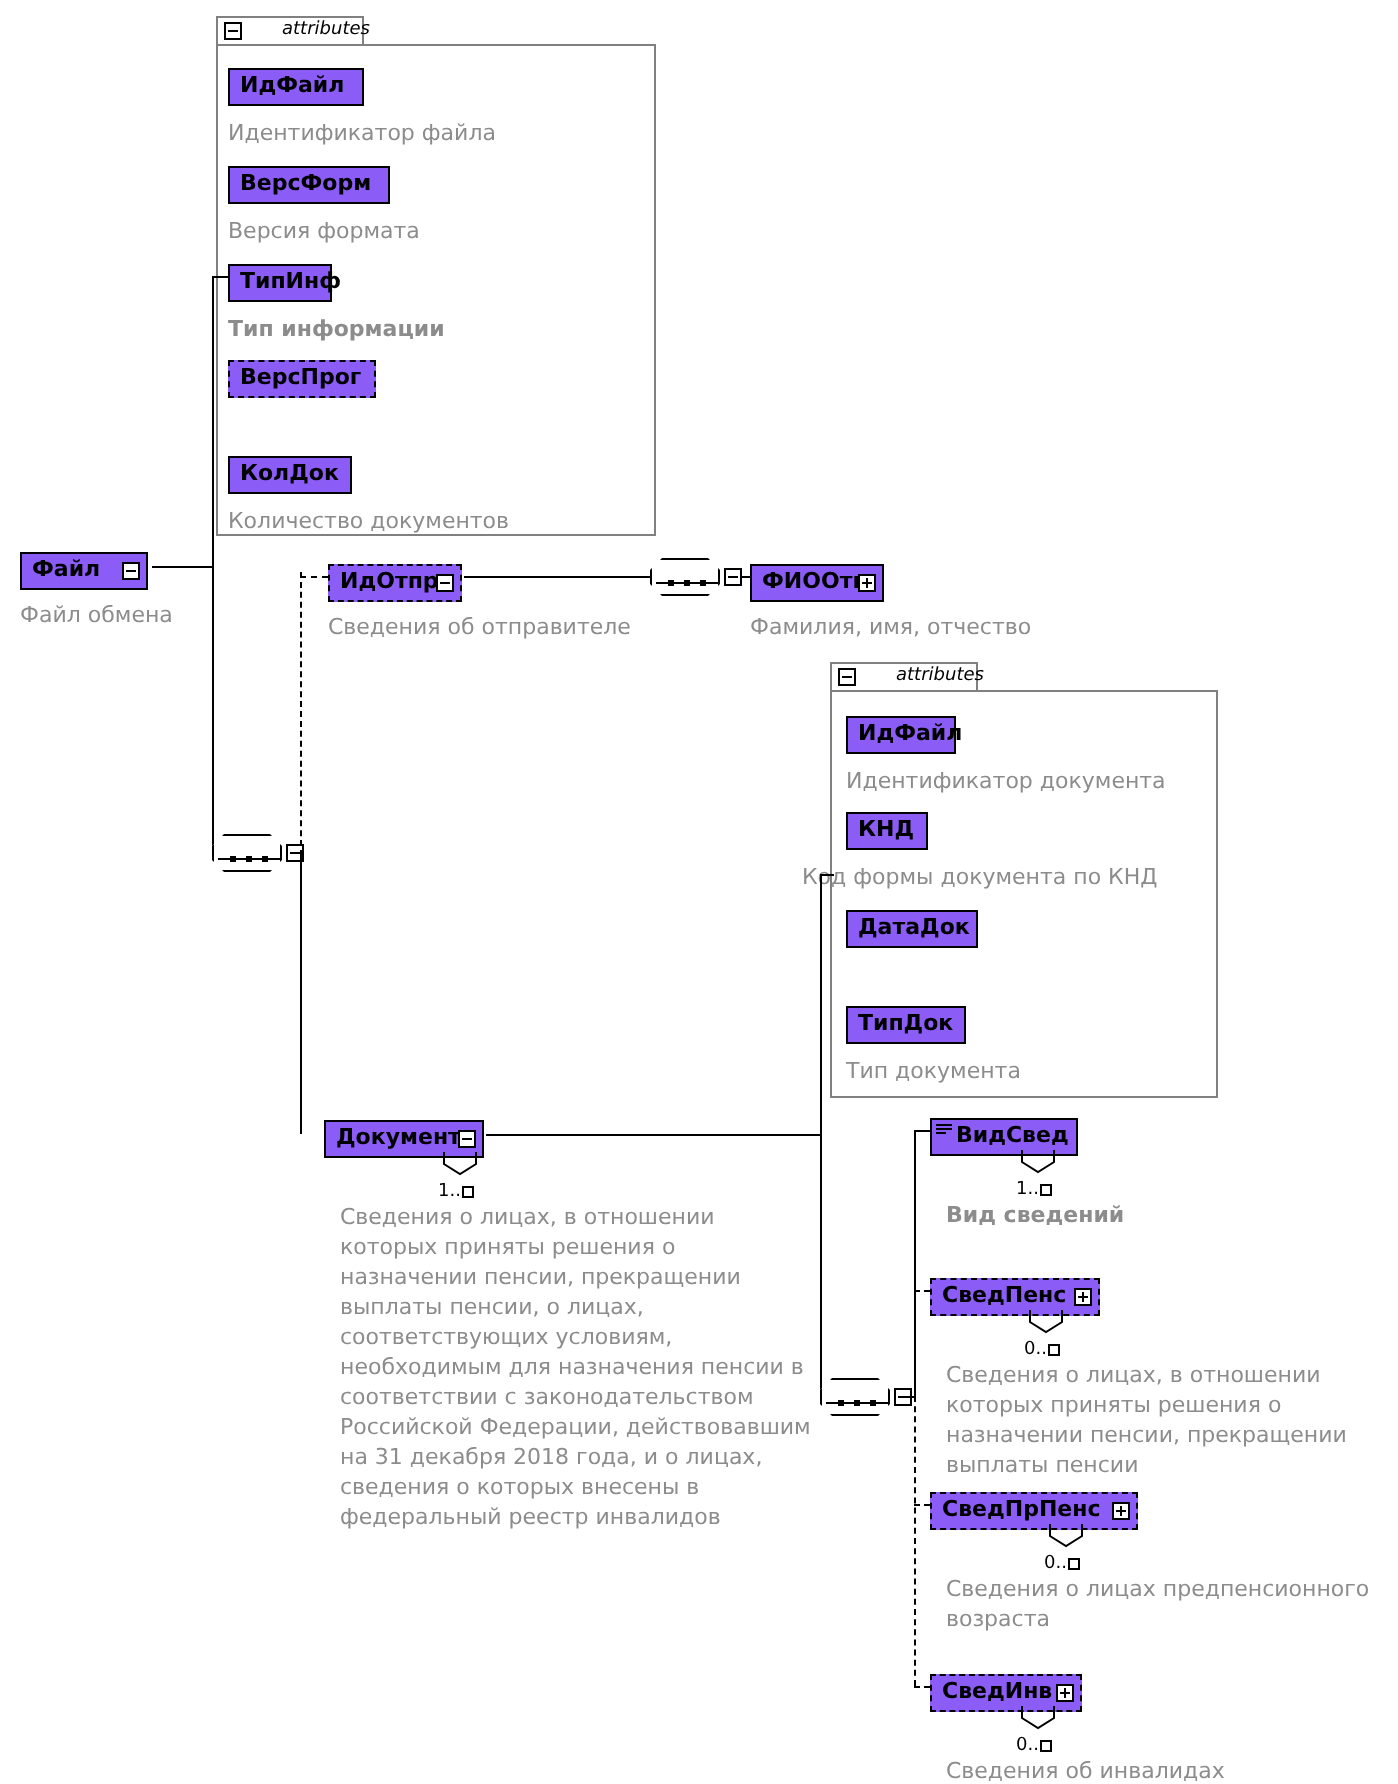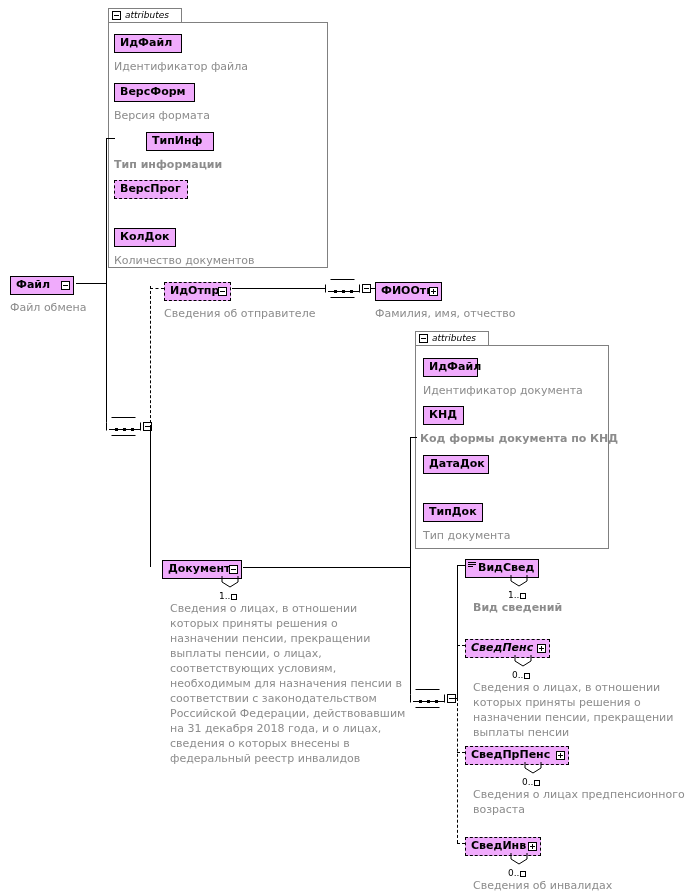--- a/index.html
+++ b/index.html
@@ -18,21 +18,21 @@
 
   
   .attr-panel{position:absolute;}
   .attr-panel .panel-body{
     position:absolute;left:0;top:14px;right:0;bottom:0;
     border:1px solid #808080;background:#fff;box-sizing:border-box;
   }
   .attr-panel .panel-tab{
     position:absolute;left:0;top:0;height:15px;
     border:1px solid #808080;background:#fff;box-sizing:border-box;
-    display:flex;align-items:center;gap:4px;padding:0 5px 0 3px;
+    display:flex;align-items:center;gap:20px;padding:0 5px 0 3px;
     z-index:3;
   }
   .attr-panel .panel-tab .tab-label{
     font-style:italic;font-size:9px;color:#000;line-height:1;
     white-space:nowrap;
   }
   .minusbox{
     width:9px;height:9px;border:1px solid #000;background:#fff;
     box-sizing:border-box;position:relative;flex:none;display:inline-block;
   }
@@ -50,21 +50,21 @@
   }
   .plusbox::after{
     content:"";position:absolute;top:1px;bottom:1px;left:3px;
     border-left:1px solid #000;
   }
 
   
   .node{position:absolute;white-space:nowrap;}
   .node .nbox{
     position:relative;display:inline-flex;align-items:center;
-    background:#f0abfc;box-sizing:border-box;
+    background:#8b5cf6;box-sizing:border-box;
     border:1px solid #000;
     padding:1px 4px 2px 5px;height:19px;
   }
   .node .nbox.dashed{border:1px dashed #000;}
   .node .nbox .nlabel{
     font-size:11px;font-weight:bold;color:#000;line-height:1;
     letter-spacing:0px;
   }
   
   .node .shadow{
@@ -156,21 +156,21 @@
   <div class="node" style="left:114px;top:80px;">
     <div class="shadow" style="left:3px;top:3px;width:81px;height:19px;"></div>
     <div class="nbox" style="width:81px;">
       <span class="nlabel">ВерсФорм</span>
     </div>
   </div>
   <div class="desc nowrap" style="left:114px;top:108px;">Версия формата</div>
 
   <div class="node" style="left:114px;top:129px;">
     <div class="shadow" style="left:3px;top:3px;width:68px;height:19px;"></div>
-    <div class="nbox" style="width:68px;margin-left:32px;">
+    <div class="nbox" style="width:52px;">
       <span class="nlabel">ТипИнф</span>
     </div>
   </div>
   <div class="desc nowrap" style="left:114px;top:157px;font-weight:bold;">Тип информации</div>
 
   <div class="node" style="left:114px;top:177px;">
     <div class="shadow" style="left:3px;top:3px;width:74px;height:19px;"></div>
     <div class="nbox dashed" style="width:74px;">
       <span class="nlabel">ВерсПрог</span>
     </div>
@@ -271,21 +271,21 @@
     </div>
   </div>
   <div class="desc nowrap" style="left:423px;top:383px;">Идентификатор документа</div>
 
   <div class="node" style="left:423px;top:403px;">
     <div class="shadow" style="left:3px;top:3px;width:41px;height:19px;"></div>
     <div class="nbox" style="width:41px;">
       <span class="nlabel">КНД</span>
     </div>
   </div>
-  <div class="desc nowrap" style="left:420px;top:431px;font-weight:bold;">Код формы документа по КНД</div>
+  <div class="desc nowrap" style="left:401px;top:431px;">Код формы документа по КНД</div>
 
   <div class="node" style="left:423px;top:452px;">
     <div class="shadow" style="left:3px;top:3px;width:66px;height:19px;"></div>
     <div class="nbox" style="width:66px;">
       <span class="nlabel">ДатаДок</span>
     </div>
   </div>
 
   <div class="node" style="left:423px;top:500px;">
     <div class="shadow" style="left:3px;top:3px;width:60px;height:19px;"></div>
@@ -369,21 +369,21 @@
       <path d="M1 0 L1 6 L9 11 L17 6 L17 0" fill="none" stroke="#000" stroke-width="1"></path>
     </svg>
   </div>
   <div class="card" style="left:508px;top:591px;">
     <span>1..</span><span class="inf"></span>
   </div>
   <div class="desc nowrap" style="left:473px;top:600px;font-weight:bold;">Вид сведений</div>
 
   <div class="node" style="left:465px;top:636px;">
     <div class="shadow" style="left:3px;top:3px;width:85px;height:19px;"></div>
-    <div class="nbox dashed" style="width:85px;font-style:italic;">
+    <div class="nbox dashed" style="width:85px;">
       <span class="nlabel">СведПенс</span>
       <span class="plusbox tog" style="position:absolute;right:3px;top:4px;"></span>
     </div>
   </div>
   <div class="cardhook" style="left:514px;top:655px;">
     <svg width="18" height="12" viewBox="0 0 18 12">
       <path d="M1 0 L1 6 L9 11 L17 6 L17 0" fill="none" stroke="#000" stroke-width="1"></path>
     </svg>
   </div>
   <div class="card" style="left:512px;top:671px;">

